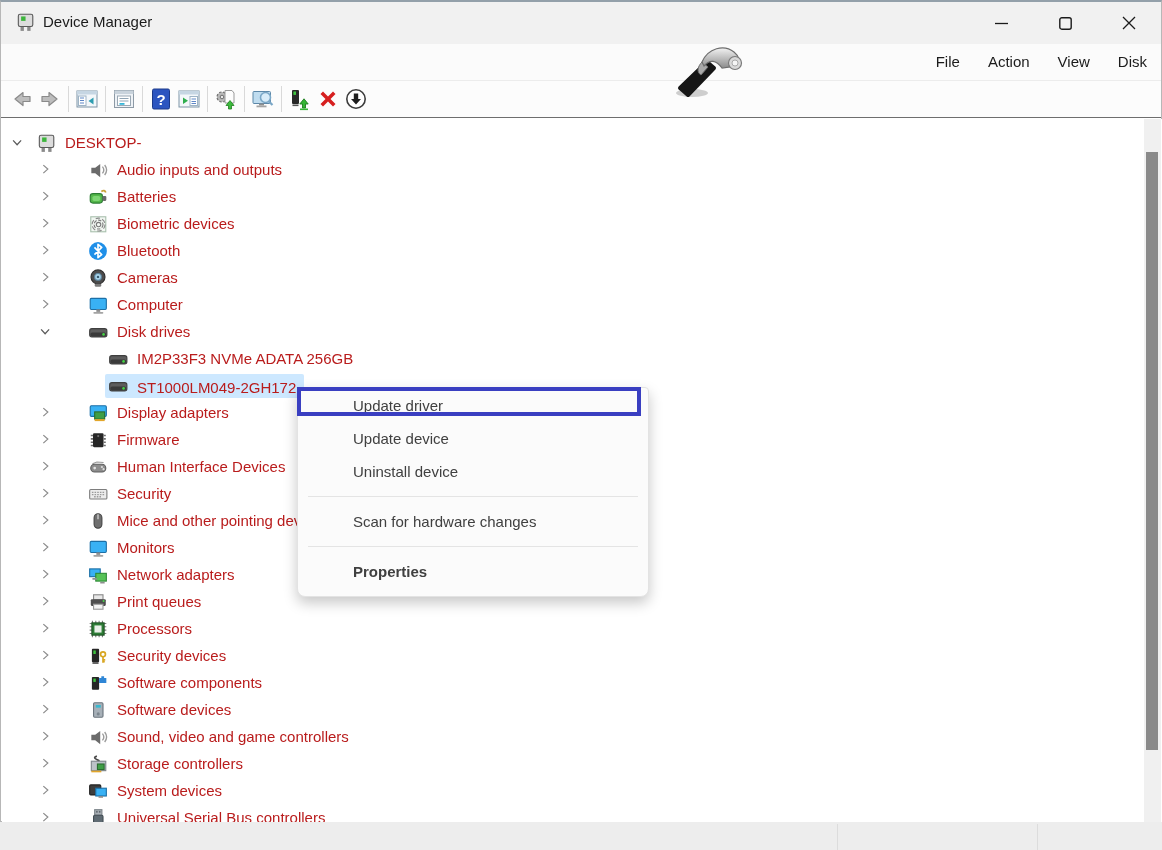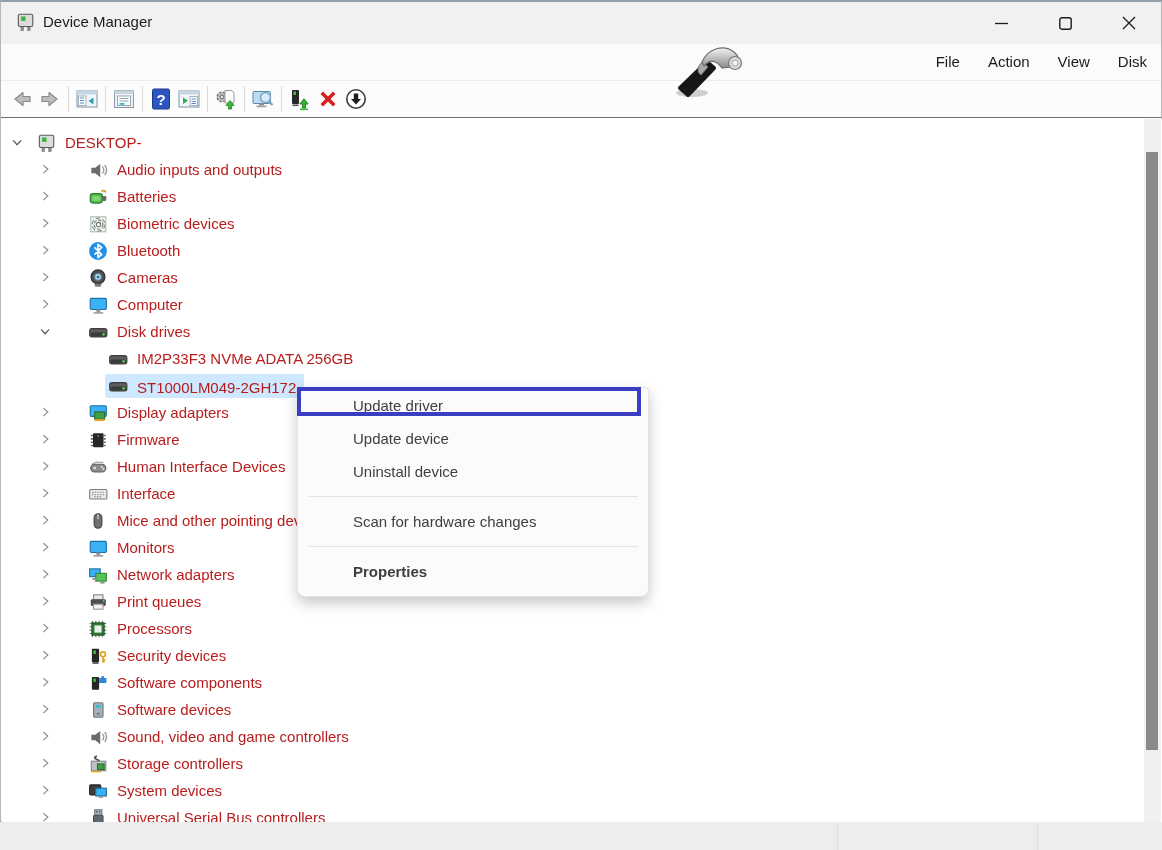--- a/index.html
+++ b/index.html
@@ -361,21 +361,21 @@
         </div>
         <div class="tree-row lv1">
           <span class="chev"><svg width="16" height="16" viewBox="0 0 18 18">
               <polyline points="6,3.5 11,8 6,12.5" fill="none" stroke="#8c8c8c" stroke-width="1.4"></polyline>
             </svg></span>
           <span class="row-inner">
             <span class="tree-icon"><svg width="20" height="20" viewBox="0 0 18 18">
                 <rect x="1.5" y="5" width="15.5" height="8.5" rx="1" fill="#ececec" stroke="#7d7d7d"></rect>
                 <path d="M3.5 7.5h11 M3.5 9.5h11 M5.5 11.5h7" stroke="#9a9a9a" stroke-width="1.2" stroke-dasharray="1.4 1"></path>
               </svg></span>
-            <span class="tree-label">Interface</span>
+            <span class="tree-label">Security</span>
           </span>
         </div>
         <div class="tree-row lv1">
           <span class="chev"><svg width="16" height="16" viewBox="0 0 18 18">
               <polyline points="6,3.5 11,8 6,12.5" fill="none" stroke="#8c8c8c" stroke-width="1.4"></polyline>
             </svg></span>
           <span class="row-inner">
             <span class="tree-icon"><svg width="20" height="20" viewBox="0 0 18 18">
                 <rect x="5.5" y="2.5" width="7" height="13" rx="3.5" fill="#6f6f6f" stroke="#454545"></rect>
                 <line x1="9" y1="3" x2="9" y2="7.5" stroke="#d8d8d8" stroke-width="1.1"></line>

